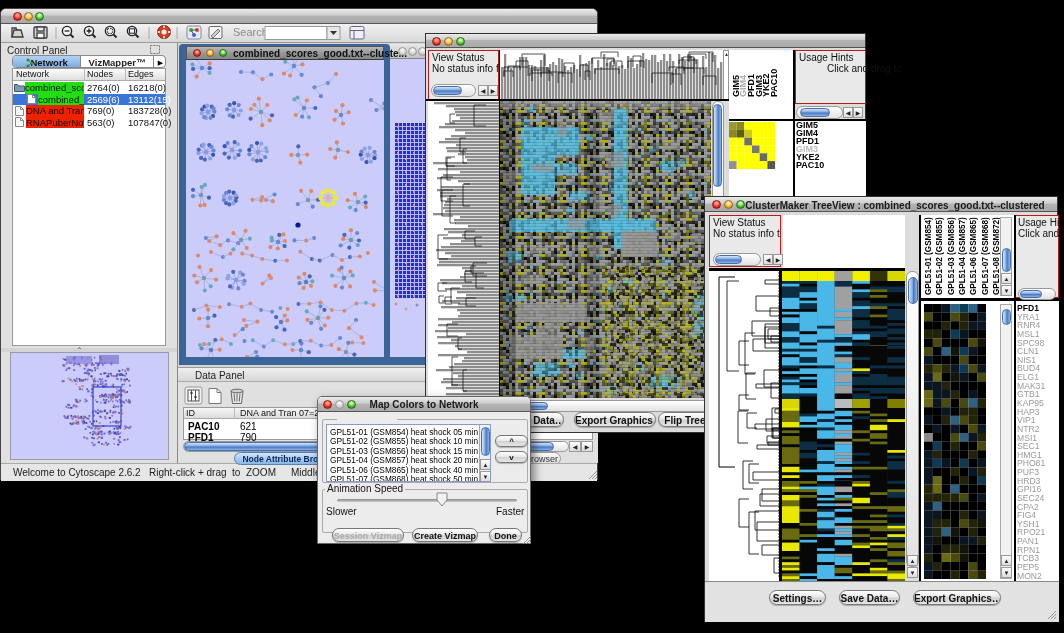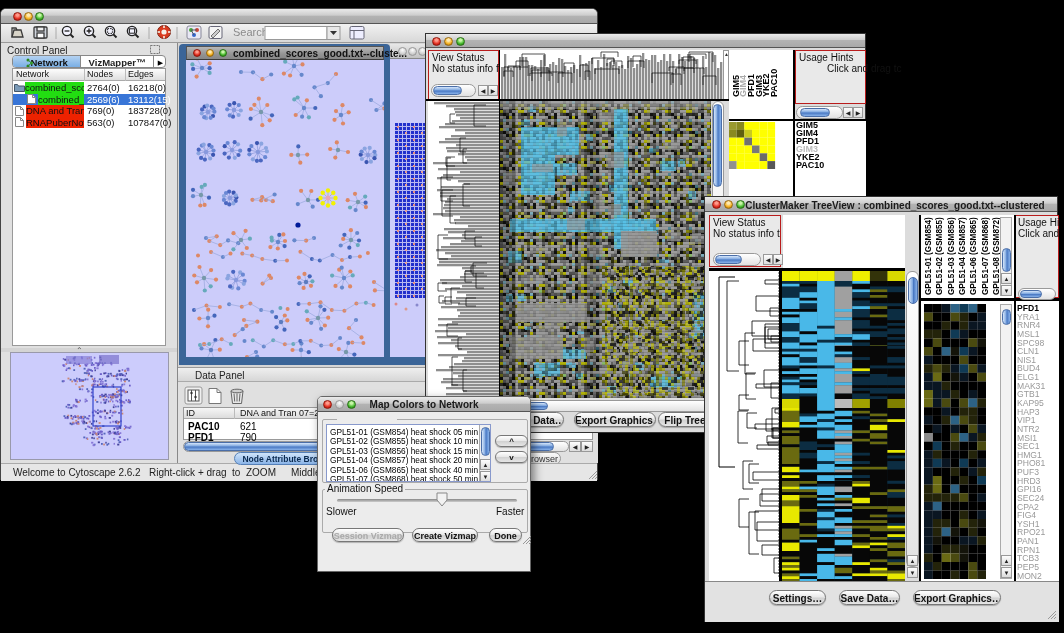--- a/index.html
+++ b/index.html
@@ -2835,21 +2835,21 @@
 <div class="aquabtn" style="left:134px;top:393px;width:61px;height:15px;font-size:10px;line-height:15px;">Save Data…</div>
 <div class="aquabtn" style="left:208px;top:393px;width:88px;height:15px;font-size:10px;line-height:15px;">Export Graphics…</div>
 <svg style="left:341px;top:412px" width="10" height="10" viewBox="0 0 10 10">
       <g stroke="#999">
         <line x1="2" y1="10" x2="10" y2="2"></line>
         <line x1="5" y1="10" x2="10" y2="5"></line>
         <line x1="8" y1="10" x2="10" y2="8"></line>
       </g>
     </svg>
 </div>
-<div class="win" style="left:317px;top:396px;width:214px;height:176px;background:#ececec;border:1px solid #666;border-radius:5px 5px 0 0;z-index:6;box-shadow:3px 4px 10px rgba(0,0,0,.5);">
+<div class="win" style="left:317px;top:396px;width:214px;height:148px;background:#ececec;border:1px solid #666;border-radius:5px 5px 0 0;z-index:6;box-shadow:3px 4px 10px rgba(0,0,0,.5);">
 <div class="titlebar" style="height:15px;border-radius:4px 4px 0 0;"></div>
 <span class="light lr" style="left:5px;top:3px;"></span>
 <span class="light lgray" style="left:17px;top:3px;"></span>
 <span class="light lg" style="left:29px;top:3px;"></span>
 <div class="titletxt" style="top:2px;font-size:10px;">Map Colors to Network</div>
 <div class="abs" style="left:4px;top:22px;width:206px;height:64px;border:1px solid #aaa;border-radius:2px;"></div>
 <div class="lbl" style="left:19px;top:16px;font-size:10px;color:#111;background:#ececec;padding:16px 2px;">Attribute List</div>
 <div class="abs" style="left:8px;top:27px;width:165px;height:58px;background:#fff;border:1px solid #8899cc;overflow:hidden;">
 <div class="lbl" style="left:3px;top:1.5px;font-size:8.3px;color:#000;">GPL51-01 (GSM854) heat shock 05 min</div>
 <div class="lbl" style="left:3px;top:11.0px;font-size:8.3px;color:#000;">GPL51-02 (GSM855) heat shock 10 min</div>

